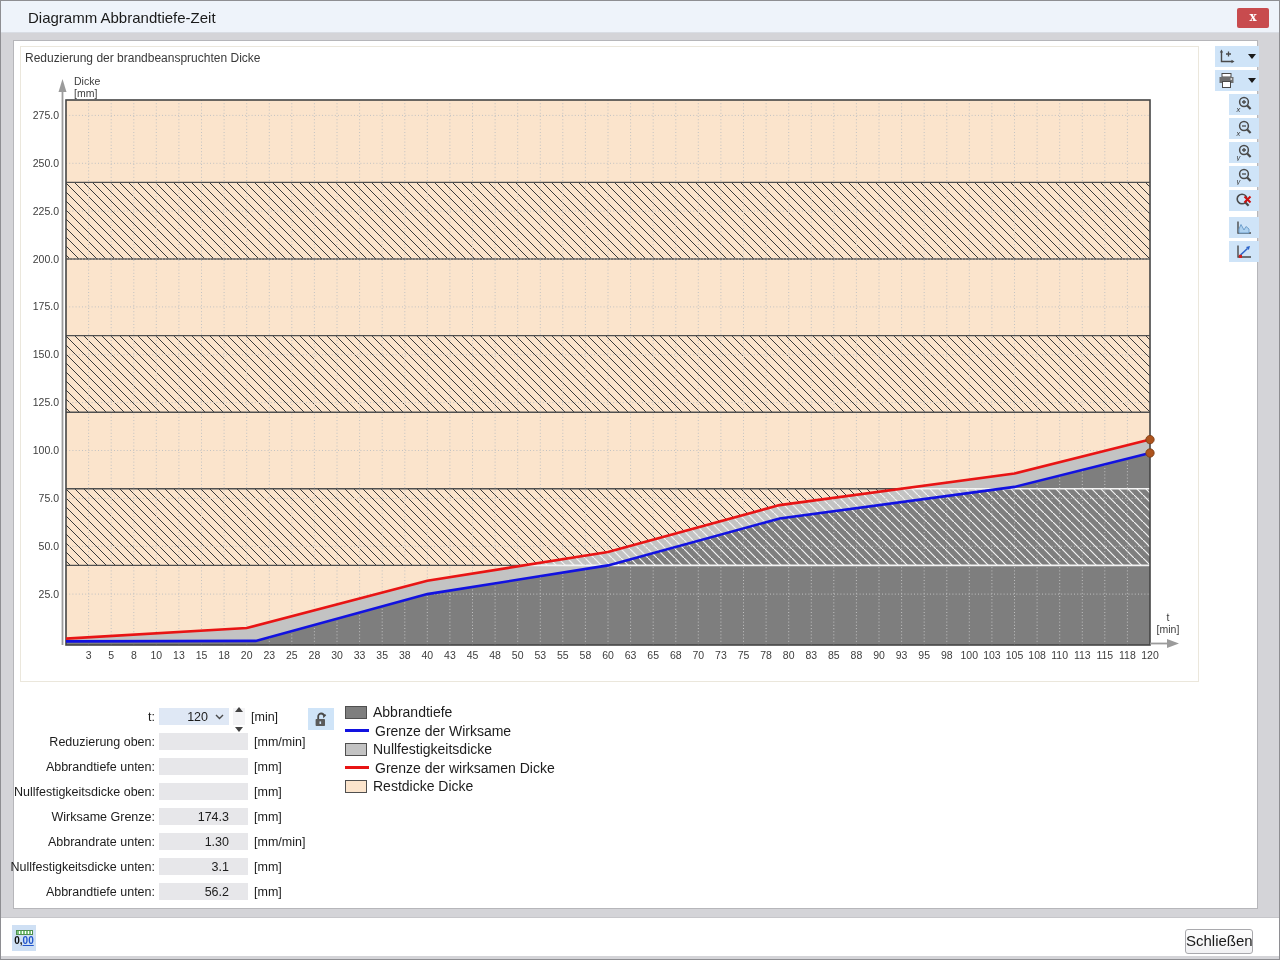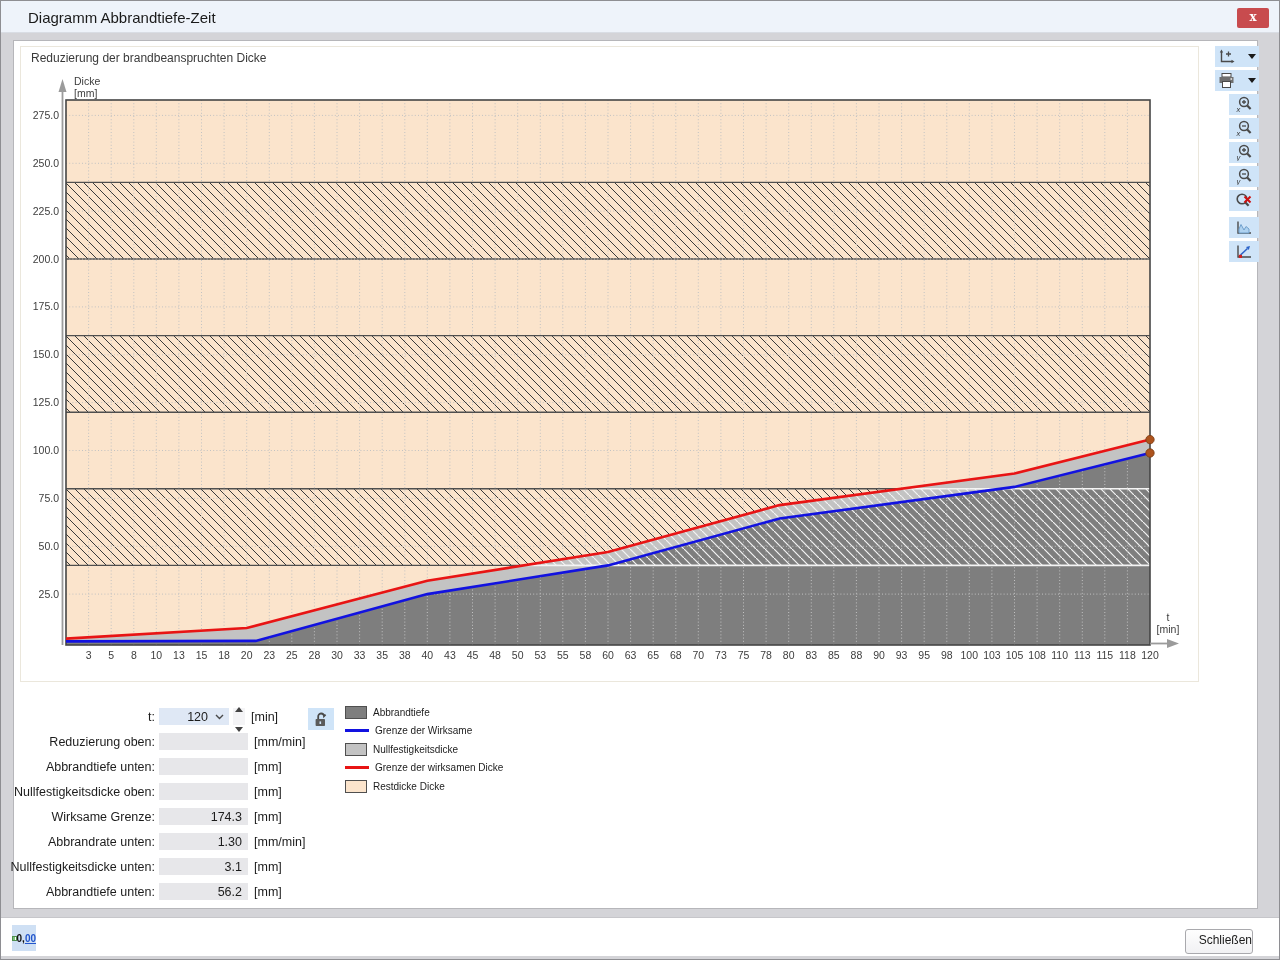--- a/index.html
+++ b/index.html
@@ -11,56 +11,56 @@
     color:#1a1a1a;
   }
   
   .titlebar{position:absolute;left:1px;top:1px;right:1px;height:31px;background:#eef3fa;border-bottom:1px solid #d9dde4;}
   .titlebar .title{position:absolute;left:14px;top:8px;font-size:15px;color:#1a1a1a;margin-left:13px;}
   .close-btn{position:absolute;right:10px;top:7px;width:32px;height:20px;background:#c84b4e;border-radius:2px;
     color:#fff;text-align:center;line-height:19px;font-size:12px;font-weight:bold;font-family:"DejaVu Serif",serif;cursor:default;}
   
   .content{position:absolute;left:13px;top:40px;width:1245px;height:869px;background:#ffffff;border:1px solid #b6b6ba;box-sizing:border-box;}
   .chart-panel{position:absolute;left:20px;top:46px;width:1179px;height:636px;background:#fff;border:1px solid #ebe7dc;box-sizing:border-box;}
-  .chart-title{position:absolute;left:25px;top:51px;font-size:12px;color:#3a3a3a;margin-left:6px;}
+  .chart-title{position:absolute;left:25px;top:51px;font-size:12px;color:#3a3a3a;}
   #chart-holder{position:absolute;left:20px;top:46px;width:1177px;height:634px;}
   
   .toolbar{position:absolute;left:1213px;top:46px;width:46px;}
   .tb{box-sizing:border-box;background:#cfe4f8;height:21px;margin:0 0 3px auto;display:flex;align-items:center;justify-content:center;}
   .tb.split{width:44px;justify-content:space-between;padding:0 3px;}
   .tb.icononly{width:30px;}
   .tb .caret{width:0;height:0;border-left:4px solid transparent;border-right:4px solid transparent;border-top:5px solid #1a1a1a;}
   .tb svg{display:block;}
   
   .form-area{position:absolute;left:0;top:704px;width:340px;}
   .form-row{display:flex;align-items:center;height:25px;}
   .form-label{width:155px;text-align:right;font-size:12.5px;color:#1c1c1c;flex:0 0 155px;}
   .form-field{margin-left:4px;width:89px;height:17px;background:#e7e7ea;display:flex;align-items:center;justify-content:flex-end;}
-  .field-value{font-size:12.5px;padding-right:6px;color:#1c1c1c;}
+  .field-value{font-size:12.5px;padding-right:19px;color:#1c1c1c;}
   .t-combo{margin-left:4px;width:70px;height:17px;background:#dfe8f5;display:flex;align-items:center;justify-content:flex-end;}
   .combo-value{font-size:12.5px;color:#1c1c1c;}
   .combo-chevron{padding:0 5px 0 7px;display:flex;align-items:center;}
   .spinner{margin-left:4px;width:12px;height:17px;display:flex;flex-direction:column;align-items:center;justify-content:center;background:#f4f4f6;}
   .form-unit{margin-left:6px;font-size:12.5px;color:#1c1c1c;white-space:nowrap;}
   .padlock-btn{position:absolute;left:308px;top:708px;width:26px;height:22px;background:#cfe4f8;display:flex;align-items:center;justify-content:center;}
   
   .legend{position:absolute;left:345px;top:703px;}
   .legend-row{display:flex;align-items:center;height:18.5px;}
   .legend-swatch{width:22px;height:13px;border:1px solid #4f4f4f;box-sizing:border-box;flex:0 0 22px;}
   .legend-line{width:24px;height:3px;flex:0 0 24px;}
-  .legend-label{margin-left:6px;font-size:10px;color:#1c1c1c;white-space:nowrap;}
+  .legend-label{margin-left:6px;font-size:14px;color:#1c1c1c;white-space:nowrap;}
   
   .footer{position:absolute;left:1px;right:1px;top:917px;height:38px;background:#ffffff;border-top:1px solid #c6c6ca;}
-  .decimals-btn{position:absolute;left:11px;top:7px;width:24px;height:26px;background:#cfe0f4;display:flex;flex-direction:row;align-items:center;justify-content:center;cursor:default;}
+  .decimals-btn{position:absolute;left:11px;top:7px;width:24px;height:26px;background:#cfe0f4;display:flex;flex-direction:column;align-items:center;justify-content:center;cursor:default;}
   .ruler{width:17px;height:5px;background:#7cc47c;border:1px solid #4f8f4f;box-sizing:border-box;
     background-image:repeating-linear-gradient(90deg,#7cc47c 0px,#7cc47c 2px,#ffffff 2px,#ffffff 3px);}
   .decimals-text{font-size:10px;font-weight:bold;line-height:11px;color:#111;}
   .decimals-text .frac{color:#2255cc;text-decoration:underline;}
   .schliessen-btn{position:absolute;right:26px;top:11px;width:66px;height:23px;background:linear-gradient(#fefefe,#f1f1f3);
-    border:1px solid #a9a9ad;border-radius:3px;font-size:12px;color:#1a1a1a;text-align:right;line-height:21px;cursor:default;}
+    border:1px solid #a9a9ad;border-radius:3px;font-size:15px;color:#1a1a1a;text-align:right;line-height:21px;cursor:default;}
 </style>
 </head>
 <body>
 
 <div class="titlebar">
   <span class="title">Diagramm Abbrandtiefe-Zeit</span>
   <div class="close-btn">x</div>
 </div>
 
 <div class="content"></div>

